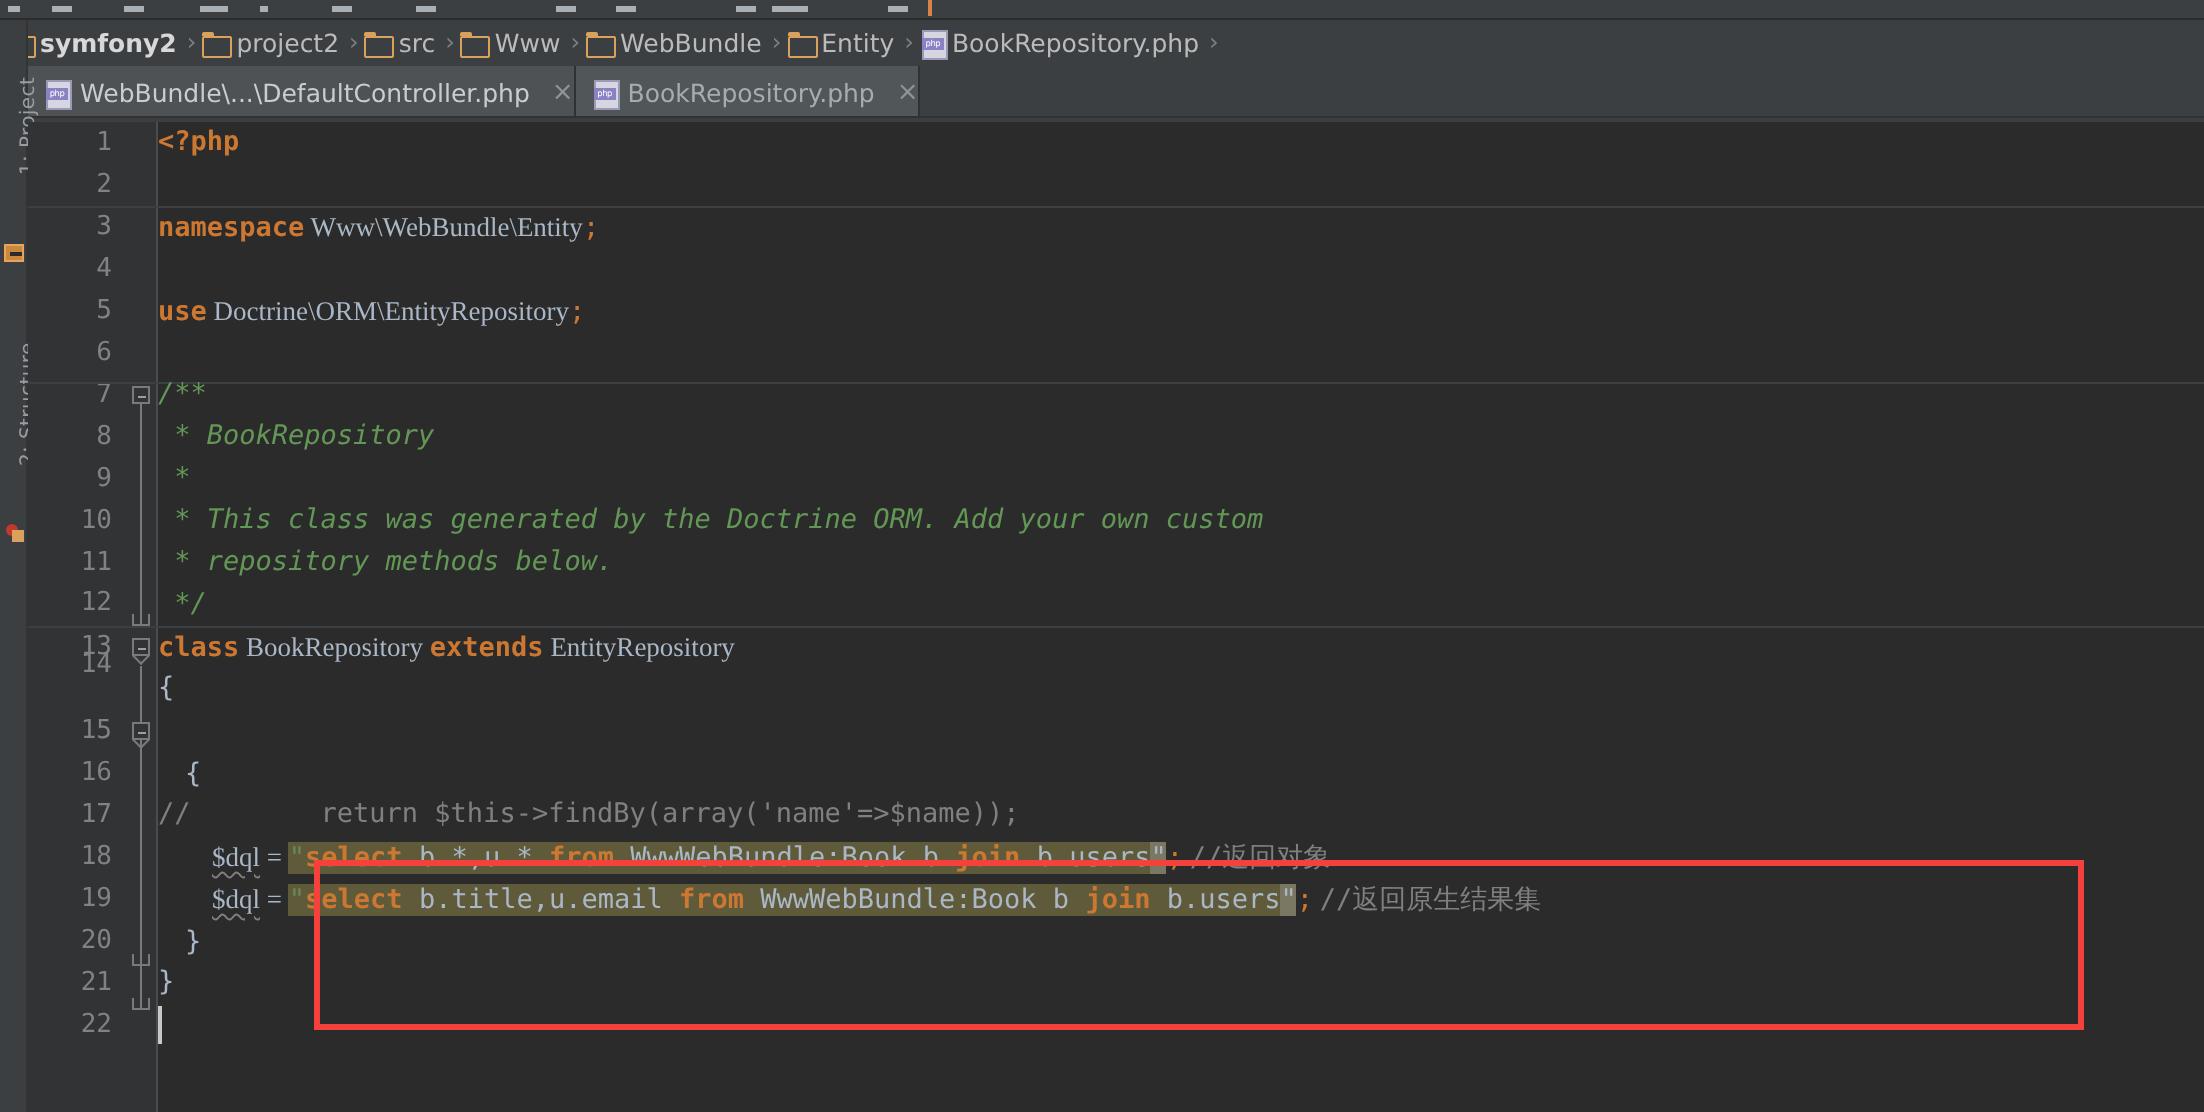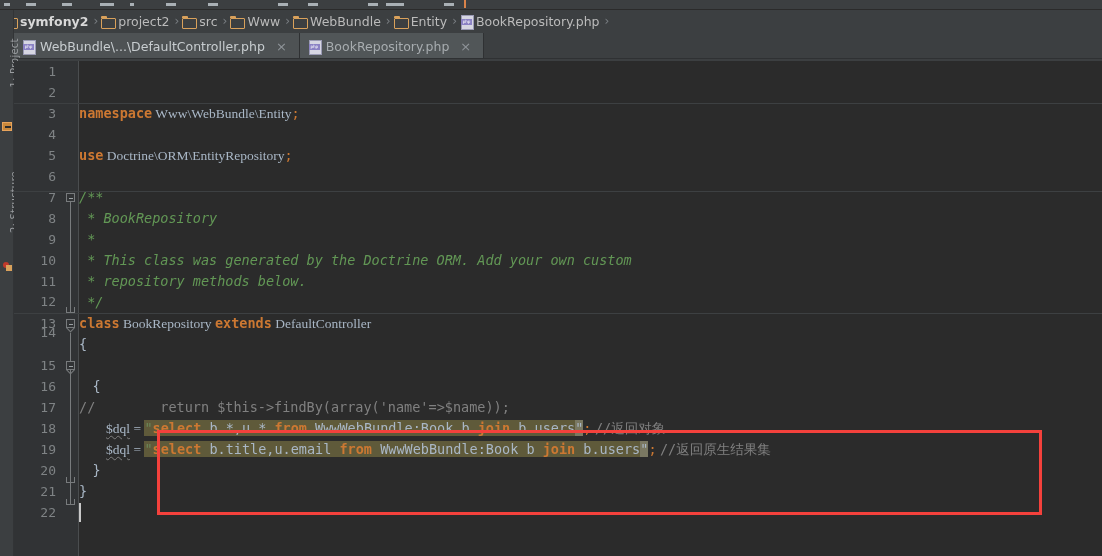--- a/index.html
+++ b/index.html
@@ -67,21 +67,21 @@
     font-family: "DejaVu Sans", sans-serif; letter-spacing: -0.2px;
   }
 
   
   .tabbar {
     position: absolute; top: 32px; left: 14px; width: 1088px; height: 27px;
     background: #3c3f41; display: flex; align-items: flex-end;
   }
   .tab {
     height: 26px; display: flex; align-items: center; gap: 5px;
-    padding: 0 12px 0 8px; font-size: 12.5px;
+    padding: 0 0 0 8px; font-size: 12.5px;
     border-right: 1px solid #2f3133;
   }
   .tab.inactive { background: #4e5254; color: #c8cdd0; }
   .tab.active    { background: #515658; color: #a7acaf; }
   .tab .tname { white-space: nowrap; }
   .tab .close {
     color: #8f9499; font-size: 13px; margin-left: 6px; line-height: 1;
   }
   .tabbar-fill { flex: 1; height: 26px; background: #3c3f41; }
   .tabbar-bottom {
@@ -367,20 +367,21 @@
       <div class="foldline" style="top:314px; height:104px;"></div>
       <div class="foldcap bot" style="top:416px"></div>
     </div>
 
     <div class="hsep" style="top:42px"></div>
     <div class="hsep" style="top:130px"></div>
     <div class="hsep" style="top:252px"></div>
 
     <div class="codearea">
 
+      <div class="row" style="top:0px"><span class="kw">&lt;?php</span></div>
 
       <div class="row" style="top:21px"></div>
 
       <div class="row" style="top:42px"><span class="kw">namespace</span><span class="txt"> </span><span class="txt">Www\WebBundle\Entity</span><span class="semi">;</span></div>
 
       <div class="row" style="top:63px"></div>
 
       <div class="row" style="top:84px"><span class="kw">use</span><span class="txt"> </span><span class="txt">Doctrine\ORM\EntityRepository</span><span class="semi">;</span></div>
 
       <div class="row" style="top:105px"></div>
@@ -390,21 +391,21 @@
       <div class="row" style="top:147px"><span class="cmt"> * BookRepository</span></div>
 
       <div class="row" style="top:168px"><span class="cmt"> *</span></div>
 
       <div class="row" style="top:189px"><span class="cmt"> * This class was generated by the Doctrine ORM. Add your own custom</span></div>
 
       <div class="row" style="top:210px"><span class="cmt"> * repository methods below.</span></div>
 
       <div class="row" style="top:231px"><span class="cmt"> */</span></div>
 
-      <div class="row" style="top:252px"><span class="kw">class</span><span class="txt"> </span><span class="txt">BookRepository</span><span class="txt"> </span><span class="kw">extends</span><span class="txt"> </span><span class="txt">DefaultController</span></div>
+      <div class="row" style="top:252px"><span class="kw">class</span><span class="txt"> </span><span class="txt">BookRepository</span><span class="txt"> </span><span class="kw">extends</span><span class="txt"> </span><span class="txt">EntityRepository</span></div>
 
       <div class="row" style="top:273px"><span class="brace">{</span></div>
 
 
       <div class="row" style="top:315px"><span class="txt">    </span><span class="brace">{</span></div>
 
       <div class="row" style="top:336px"><span class="lcmt">//</span><span class="lcmt">        return $this-&gt;findBy(array('name'=&gt;$name));</span></div>
 
       <div class="row" style="top:357px"><span class="txt">        </span><span class="txt squig">$dql</span><span class="txt"> </span><span class="txt">=</span><span class="txt"> </span><span class="hl"><span class="str">"</span><span class="sqlkw">select</span><span class="sqlid"> b.*,u.* </span><span class="sqlkw">from</span><span class="sqlid"> WwwWebBundle:Book b </span><span class="sqlkw">join</span><span class="sqlid"> b.users</span></span><span class="hlq">"</span><span class="semi">;</span><span class="txt"> </span><span class="lcmt">//返回对象</span></div>
 

